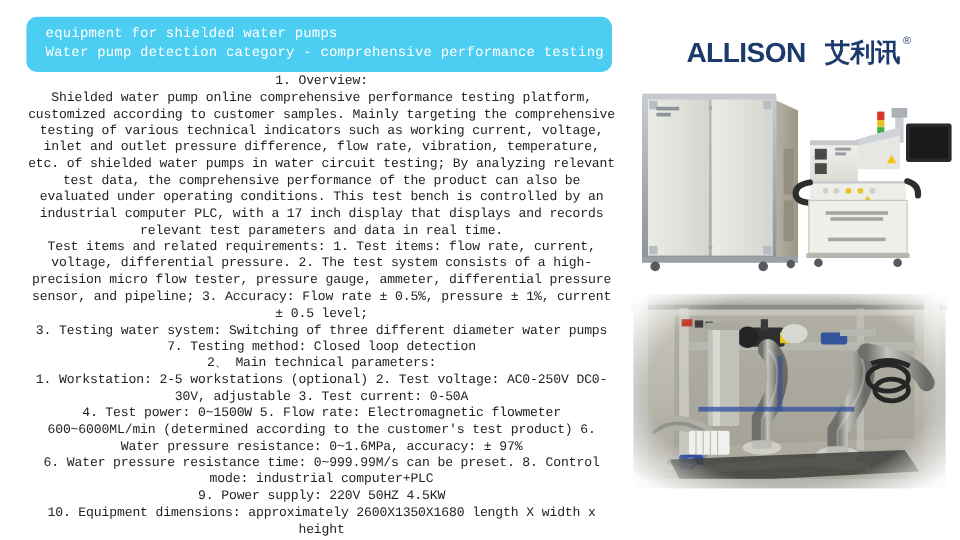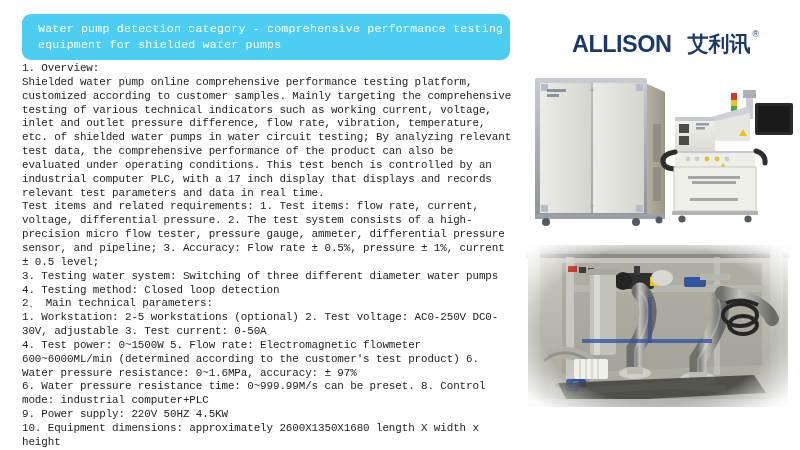--- a/index.html
+++ b/index.html
@@ -81,21 +81,21 @@
     position: absolute;
     left: 22px;
     top: 62px;
     width: 492px;
     font-size: 10.9px;
     line-height: 13.85px;
     color: #222222;
     letter-spacing: -0.1px;
     font-family: "Liberation Mono", "DejaVu Sans Mono", monospace;
   }
-  .description .para { display: block; white-space: pre-wrap; }
+  .description .para { display: block; white-space: pre-wrap; text-align: center; }
 
   
   .photo-machines {
     position: absolute;
     left: 522px;
     top: 66px;
     width: 272px;
     height: 162px;
     background: #ffffff;
     overflow: hidden;
@@ -109,36 +109,36 @@
     overflow: hidden;
     background: #ffffff;
   }
 </style>
 </head>
 <body>
 
 <div id="page">
 
   <div class="title-banner">
+    <span class="line">equipment for shielded water pumps</span>
     <span class="line">Water pump detection category - comprehensive performance testing</span>
-    <span class="line">equipment for shielded water pumps</span>
   </div>
 
   <div class="brand">
     <span class="brand-en">ALLISON</span>
     <span class="brand-cn">艾利讯</span>
     <span class="brand-reg">®</span>
   </div>
 
   <div class="description">
     <span class="para">1. Overview:</span>
     <span class="para">Shielded water pump online comprehensive performance testing platform, customized according to customer samples. Mainly targeting the comprehensive testing of various technical indicators such as working current, voltage, inlet and outlet pressure difference, flow rate, vibration, temperature, etc. of shielded water pumps in water circuit testing; By analyzing relevant test data, the comprehensive performance of the product can also be evaluated under operating conditions. This test bench is controlled by an industrial computer PLC, with a 17 inch display that displays and records relevant test parameters and data in real time.</span>
     <span class="para">Test items and related requirements: 1. Test items: flow rate, current, voltage, differential pressure. 2. The test system consists of a high-precision micro flow tester, pressure gauge, ammeter, differential pressure sensor, and pipeline; 3. Accuracy: Flow rate ± 0.5%, pressure ± 1%, current ± 0.5 level;</span>
     <span class="para">3. Testing water system: Switching of three different diameter water pumps</span>
-    <span class="para">4. Testing method: Closed loop detection</span>
+    <span class="para">7. Testing method: Closed loop detection</span>
     <span class="para">2、 Main technical parameters:</span>
     <span class="para">1. Workstation: 2-5 workstations (optional) 2. Test voltage: AC0-250V DC0-30V, adjustable 3. Test current: 0-50A</span>
     <span class="para">4. Test power: 0~1500W 5. Flow rate: Electromagnetic flowmeter 600~6000ML/min (determined according to the customer's test product) 6. Water pressure resistance: 0~1.6MPa, accuracy: ± 97%</span>
     <span class="para">6. Water pressure resistance time: 0~999.99M/s can be preset. 8. Control mode: industrial computer+PLC</span>
     <span class="para">9. Power supply: 220V 50HZ 4.5KW</span>
     <span class="para">10. Equipment dimensions: approximately 2600X1350X1680 length X width x height</span>
   </div>
 
   <div class="photo-machines">
     <svg width="272" height="162" viewBox="0 0 272 162">

